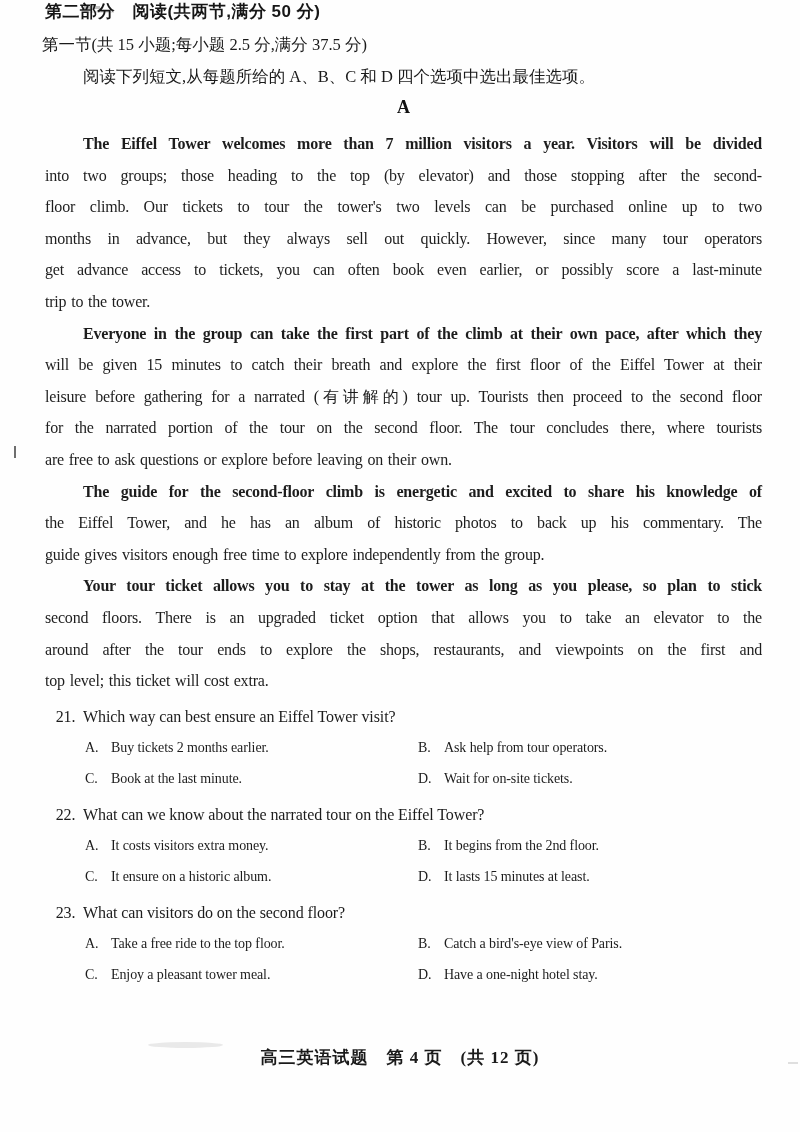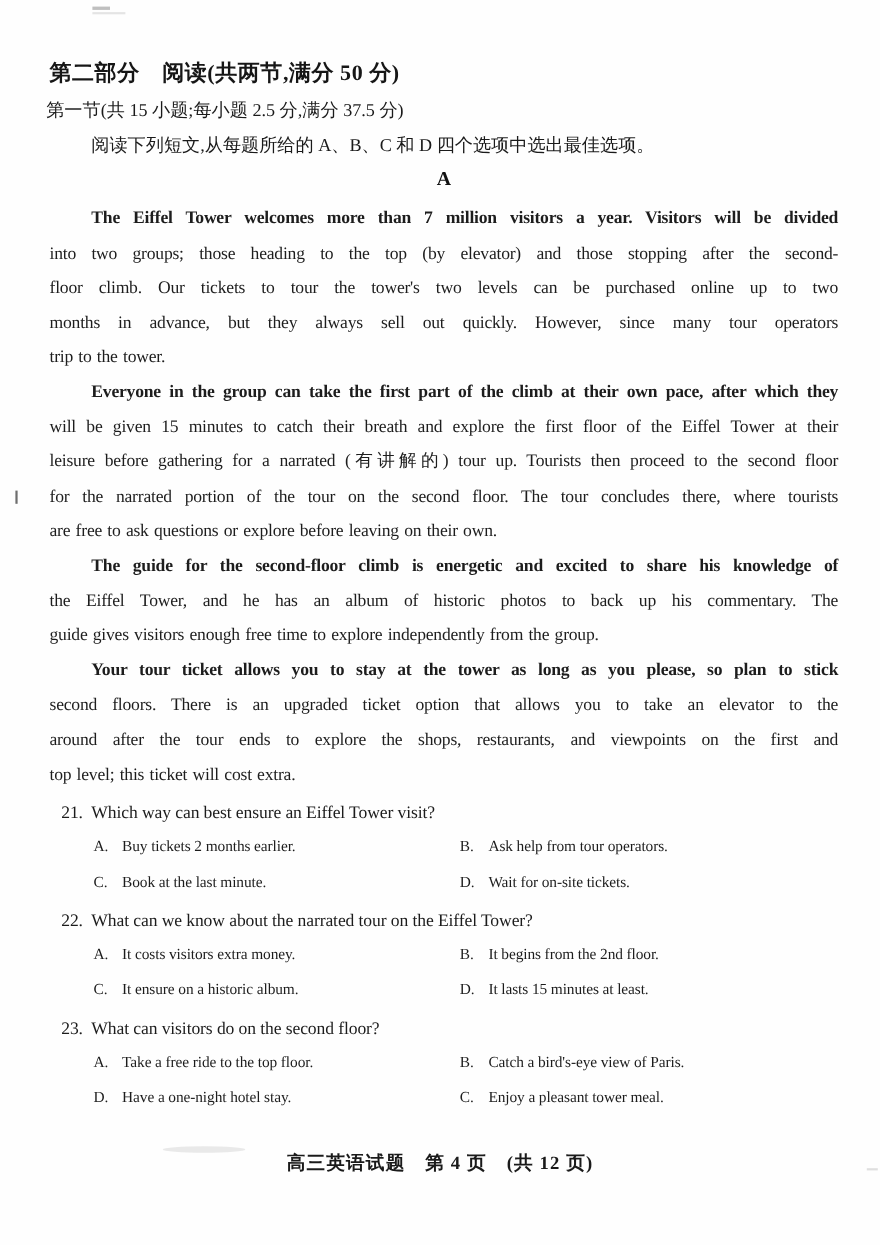--- a/index.html
+++ b/index.html
@@ -10,24 +10,23 @@
     color:#1c1c1c;
     position:relative;
     overflow:hidden;
     -webkit-font-smoothing:antialiased;
   }
   .page { position:absolute; inset:0; background:#fefefe; }
 
   .content { position:absolute; left:45px; top:0; width:717px; }
 
   .part-title {
-    margin-top:55px;
-    font-family:Liberation Serif, serif;
+    font-family:Liberation Sans, sans-serif;
     font-weight:700;
-    font-size:20px;
+    font-size:17px;
     line-height:24px;
     letter-spacing:0.5px;
     color:#161616;
   }
   .section-title {
     margin-top:9px;
     font-size:16.5px;
     line-height:24px;
     color:#1a1a1a;
     margin-left:-3px;
@@ -124,20 +123,21 @@
     <div class="part-title">第二部分　阅读(共两节,满分 50 分)</div>
     <div class="section-title">第一节(共 15 小题;每小题 2.5 分,满分 37.5 分)</div>
     <div class="instruction">阅读下列短文,从每题所给的 A、B、C 和 D 四个选项中选出最佳选项。</div>
     <div class="passage-label">A</div>
 
     <div class="paragraph p-first">
       <div class="pline first">The Eiffel Tower welcomes more than 7 million visitors a year. Visitors will be divided</div>
       <div class="pline">into two groups; those heading to the top (by elevator) and those stopping after the second-</div>
       <div class="pline">floor climb. Our tickets to tour the tower's two levels can be purchased online up to two</div>
       <div class="pline">months in advance, but they always sell out quickly. However, since many tour operators</div>
+      <div class="pline">get advance access to tickets, you can often book even earlier, or possibly score a last-minute</div>
       <div class="pline last">trip to the tower.</div>
     </div>
 
     <div class="paragraph">
       <div class="pline first">Everyone in the group can take the first part of the climb at their own pace, after which they</div>
       <div class="pline">will be given 15 minutes to catch their breath and explore the first floor of the Eiffel Tower at their</div>
       <div class="pline">leisure before gathering for a narrated (有讲解的) tour up. Tourists then proceed to the second floor</div>
       <div class="pline">for the narrated portion of the tour on the second floor. The tour concludes there, where tourists</div>
       <div class="pline last">are free to ask questions or explore before leaving on their own.</div>
     </div>
@@ -205,24 +205,24 @@
           <span class="qtext">What can visitors do on the second floor?</span>
         </div>
         <div class="qoptions">
           <div class="option">
             <span class="olabel">A.</span><span>Take a free ride to the top floor.</span>
           </div>
           <div class="option">
             <span class="olabel">B.</span><span>Catch a bird's-eye view of Paris.</span>
           </div>
           <div class="option">
+            <span class="olabel">C.</span><span>Enjoy a pleasant tower meal.</span>
+          </div>
+          <div class="option">
             <span class="olabel">D.</span><span>Have a one-night hotel stay.</span>
-          </div>
-          <div class="option">
-            <span class="olabel">C.</span><span>Enjoy a pleasant tower meal.</span>
           </div>
         </div>
       </div>
 
     </div>
   </div>
 
   <div class="footer">高三英语试题　第 4 页　(共 12 页)</div>
 </div>
 

